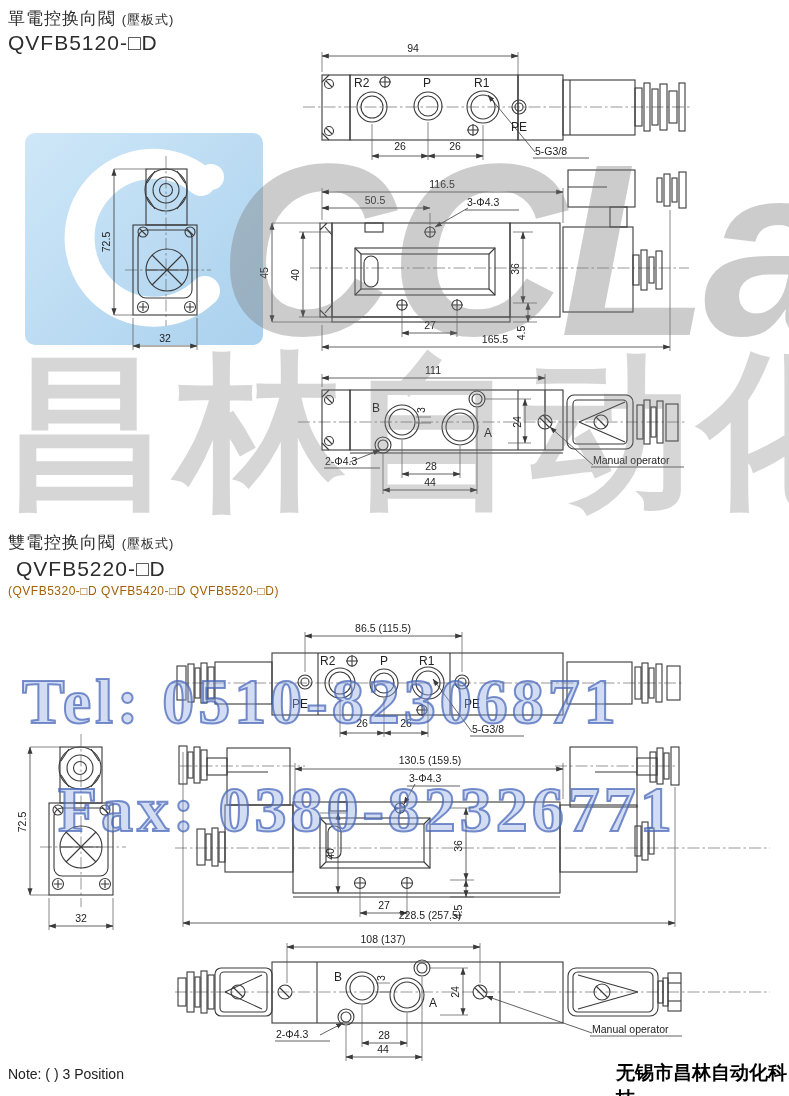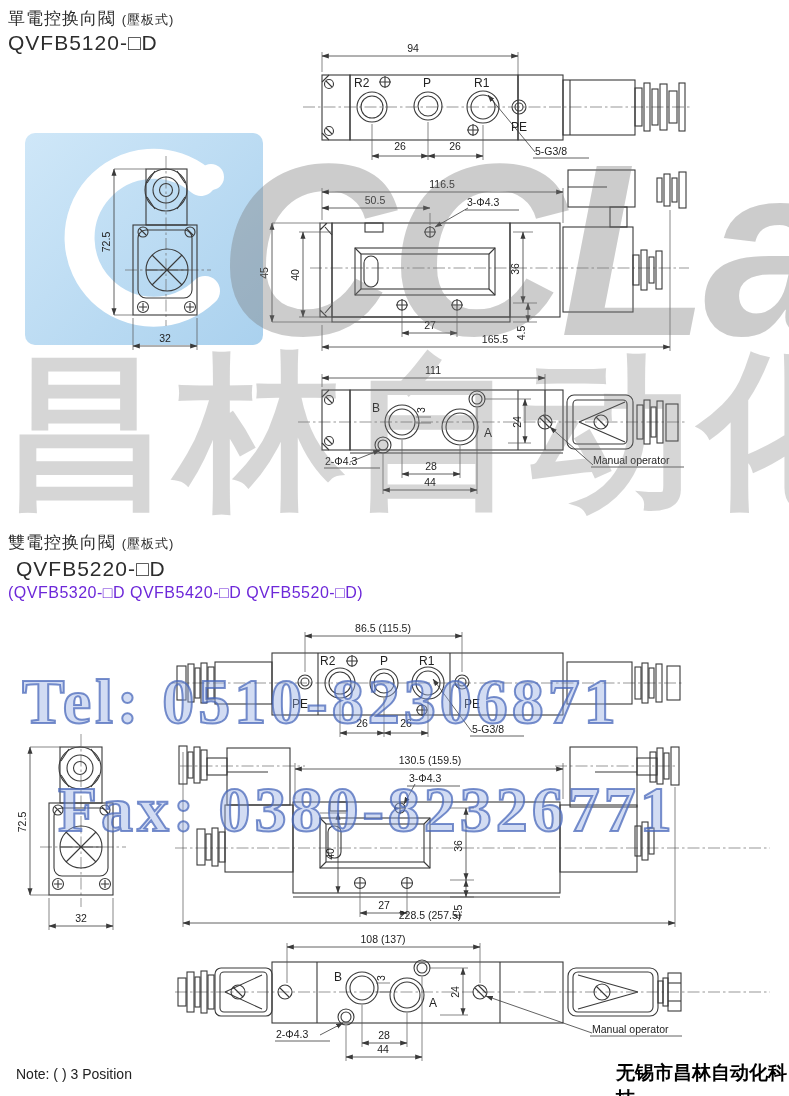--- a/index.html
+++ b/index.html
@@ -3,21 +3,21 @@
 <meta charset="utf-8">
 <style>
   html,body{margin:0;padding:0;}
   body{width:789px;height:1096px;position:relative;background:#ffffff;overflow:hidden;
        font-family:"Liberation Sans",sans-serif;}
   .abs{position:absolute;}
   
   .sec-title{font-size:17px;color:#2d2d2d;letter-spacing:1px;}
   .sec-title .paren{font-size:13px;}
   .sec-model{font-size:21px;color:#2d2d2d;letter-spacing:1px;}
-  .sec-models-alt{font-size:16px;color:#6d28d9;letter-spacing:0.5px;}
+  .sec-models-alt{font-size:12px;color:#a16207;letter-spacing:0.5px;}
   .footer-note{font-size:14px;color:#222;}
   .footer-company{font-size:19px;color:#000;font-weight:bold;}
   
   .wm{pointer-events:none;white-space:nowrap;}
   .wm-blob{left:25px;top:133px;width:238px;height:212px;border-radius:10px;
            background:linear-gradient(135deg,#cfe7f8 0%,#aad1ee 100%);z-index:0;}
   .wm-cclair{left:218px;top:128px;font-size:245px;line-height:1;font-weight:bold;font-style:italic;
              color:rgba(120,120,120,0.38);z-index:3;letter-spacing:-6px;}
   .wm-cn{left:2px;top:348px;font-size:168px;line-height:1;font-weight:bold;
          color:rgba(118,118,118,0.30);z-index:3;letter-spacing:6px;}
@@ -525,14 +525,14 @@
     <line class="dm" x1="176" y1="122" x2="252" y2="122" marker-start="url(#ar)" marker-end="url(#ar)"></line>
     <text x="213" y="118" text-anchor="middle">44</text>
   </g>
 </svg>
 
 <div class="abs wm wm-cclair">CCLair</div>
 <div class="abs wm wm-cn">昌林自动化</div>
 <div class="abs wm wm-telfax wm-tel">Tel: 0510-82306871</div>
 <div class="abs wm wm-telfax wm-fax">Fax: 0380-82326771</div>
 
-<div class="abs footer-note" style="left:16px;top:1066px;z-index:4">Note: ( ) 3 Position</div>
+<div class="abs footer-note" style="left:8px;top:1066px;z-index:4">Note: ( ) 3 Position</div>
 <div class="abs footer-company" style="left:616px;top:1060px;z-index:4">无锡市昌林自动化科技</div>
 
 </body></html>

